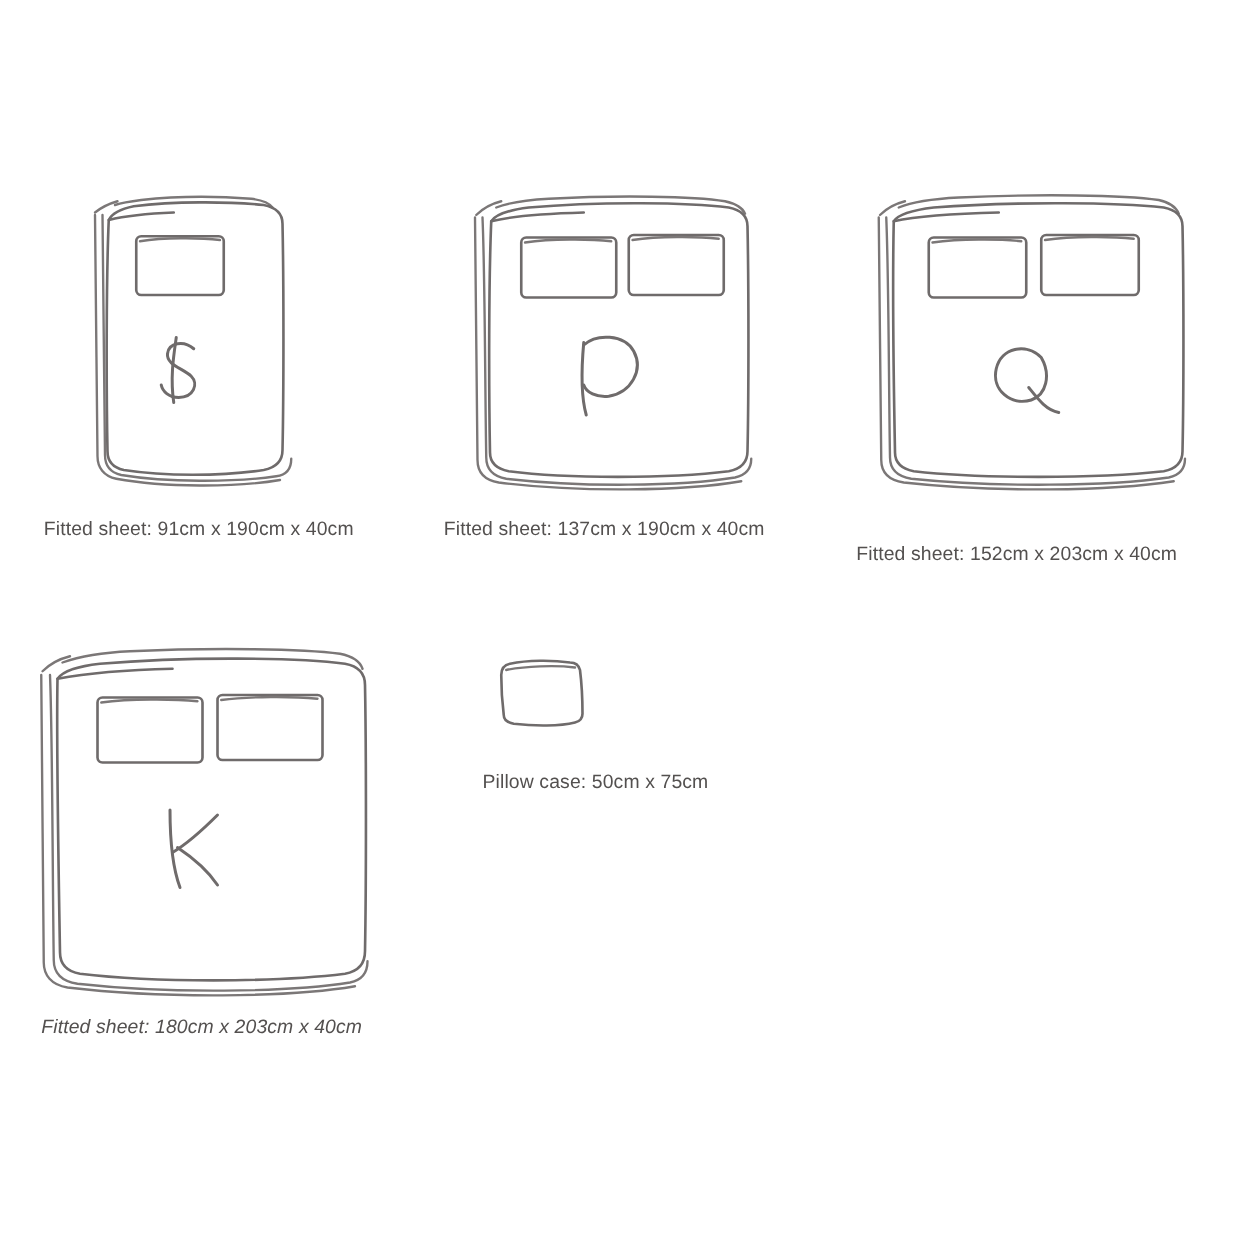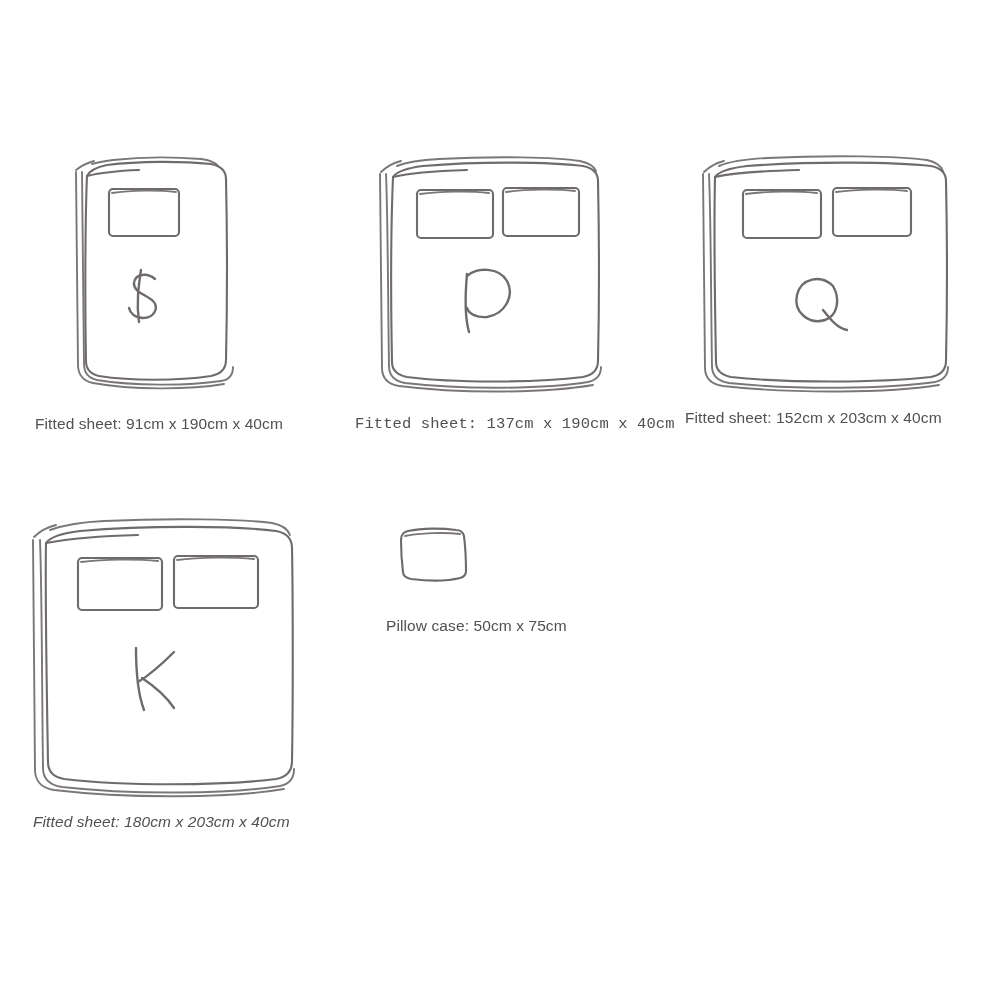--- a/index.html
+++ b/index.html
@@ -42,22 +42,22 @@
     display: block;
   }
   
   #single-item   { left: 35px;  top: 150px; }
   #double-item   { left: 355px; top: 150px; }
   #queen-item    { left: 685px; top: 150px; }
   #king-item     { left: 18px;  top: 512px; }
   #pillow-item   { left: 386px; top: 518px; }
 
   #single-caption { position: absolute; left: 35px;  top: 410px; }
-  #double-caption { position: absolute; left: 355px; top: 410px; font-family: Liberation Mono, monospace; }
-  #queen-caption  { position: absolute; left: 685px; top: 404px; }
+  #double-caption { position: absolute; left: 355px; top: 410px; }
+  #queen-caption  { position: absolute; left: 685px; top: 430px; }
   #king-caption   { position: absolute; left: 33px;  top: 808px; font-style: italic; }
   #pillow-caption { position: absolute; left: 386px; top: 612px; text-align: center; }
 
   .stroke {
     fill: none;
     stroke: #6f6b6b;
     stroke-width: 2.1;
     stroke-linecap: round;
     stroke-linejoin: round;
   }

